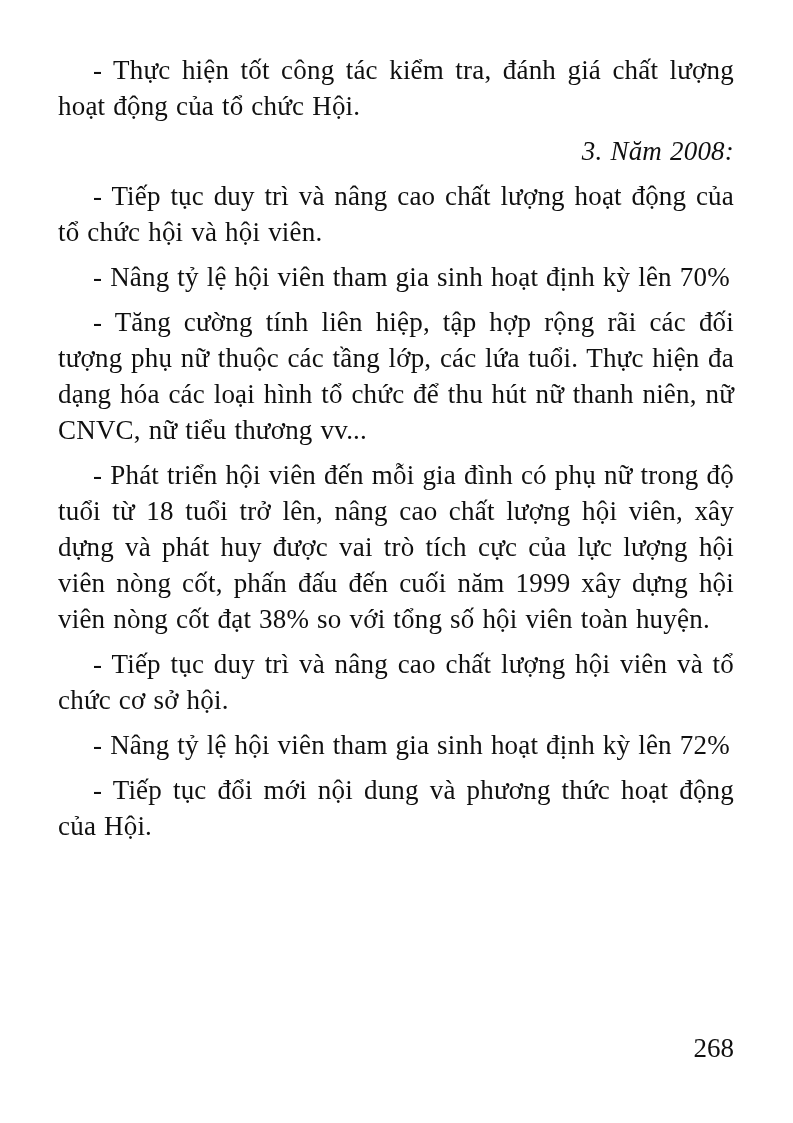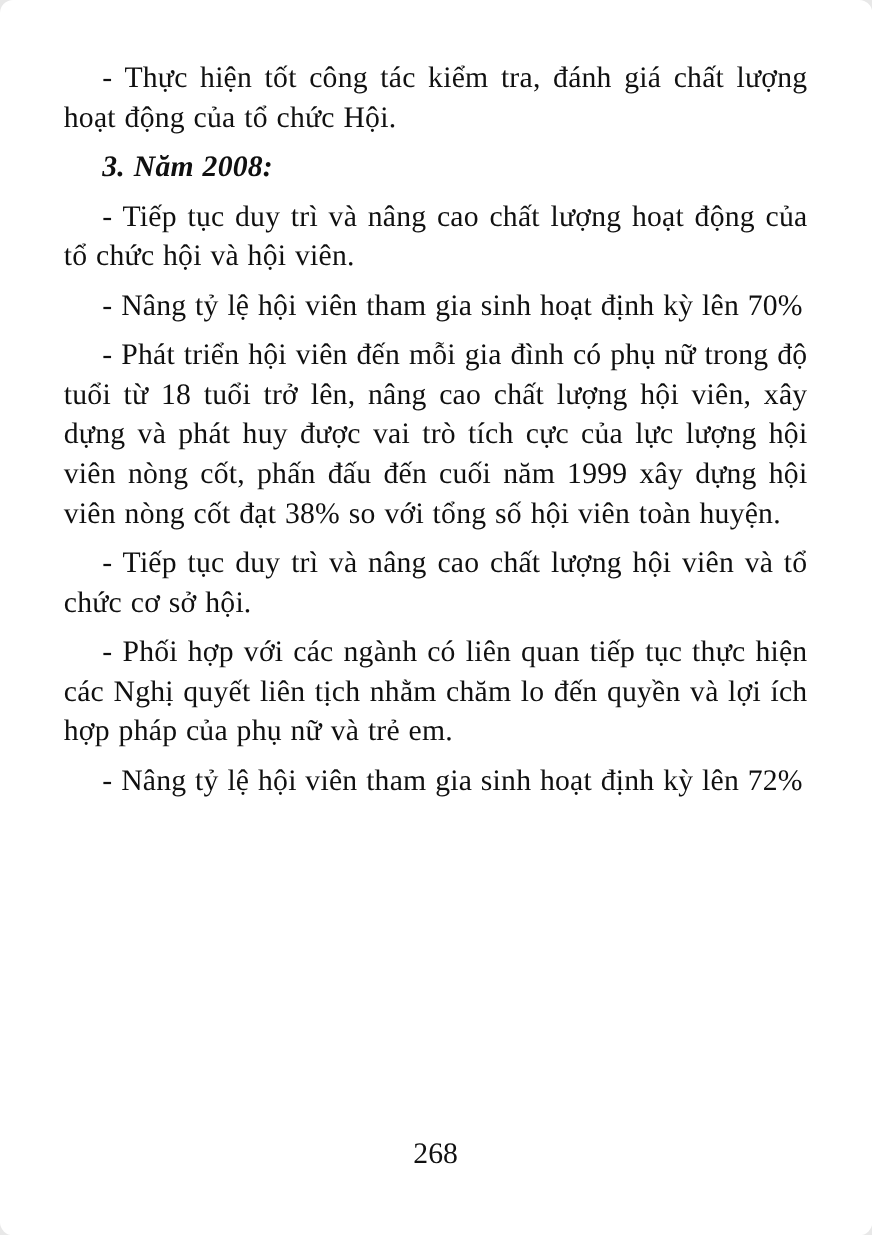--- a/index.html
+++ b/index.html
@@ -10,60 +10,60 @@
   }
   .page {
     position: relative;
     width: 793px;
     height: 1123px;
     margin: 0 auto;
     background: #ffffff;
     overflow: hidden;
     font-family: "Liberation Serif", "DejaVu Serif", serif;
     color: #101010;
-    border-radius: 12px;
   }
   .text-block {
     position: absolute;
     left: 58px;
     top: 52px;
     width: 676px;
   }
   .text-block p {
     margin: 0 0 9px 0;
     font-size: 27px;
     line-height: 36px;
     text-align: justify;
     text-indent: 35px;
     letter-spacing: 0.2px;
     word-spacing: 1px;
   }
   .text-block p.heading {
-    font-weight: bold;
+    font-weight: normal;
     font-style: italic;
-    text-align: left;
+    text-align: right;
   }
   .page-footer {
     position: absolute;
     left: 58px;
     top: 1030px;
     width: 676px;
-    text-align: center;
+    text-align: right;
     font-size: 27px;
     line-height: 36px;
   }
 </style>
 </head>
 <body>
 
 <div class="page">
   <article class="text-block">
     <p>- Thực hiện tốt công tác kiểm tra, đánh giá chất lượng hoạt động của tổ chức Hội.</p>
     <p class="heading">3. Năm 2008:</p>
     <p>- Tiếp tục duy trì và nâng cao chất lượng hoạt động của tổ chức hội và hội viên.</p>
     <p>- Nâng tỷ lệ hội viên tham gia sinh hoạt định kỳ lên 70%</p>
+    <p>- Tăng cường tính liên hiệp, tập hợp rộng rãi các đối tượng phụ nữ thuộc các tầng lớp, các lứa tuổi. Thực hiện đa dạng hóa các loại hình tổ chức để thu hút nữ thanh niên, nữ CNVC, nữ tiểu thương vv...</p>
     <p>- Phát triển hội viên đến mỗi gia đình có phụ nữ trong độ tuổi từ 18 tuổi trở lên, nâng cao chất lượng hội viên, xây dựng và phát huy được vai trò tích cực của lực lượng hội viên nòng cốt, phấn đấu đến cuối năm 1999 xây dựng hội viên nòng cốt đạt 38% so với tổng số hội viên toàn huyện.</p>
     <p>- Tiếp tục duy trì và nâng cao chất lượng hội viên và tổ chức cơ sở hội.</p>
-    <p>- Phối hợp với các ngành có liên quan tiếp tục thực hiện các Nghị quyết liên tịch nhằm chăm lo đến quyền và lợi ích hợp pháp của phụ nữ và trẻ em.</p>
     <p>- Nâng tỷ lệ hội viên tham gia sinh hoạt định kỳ lên 72%</p>
+    <p>- Tiếp tục đổi mới nội dung và phương thức hoạt động của Hội.</p>
   </article>
   <footer class="page-footer">268</footer>
 </div>
 
 </body></html>

